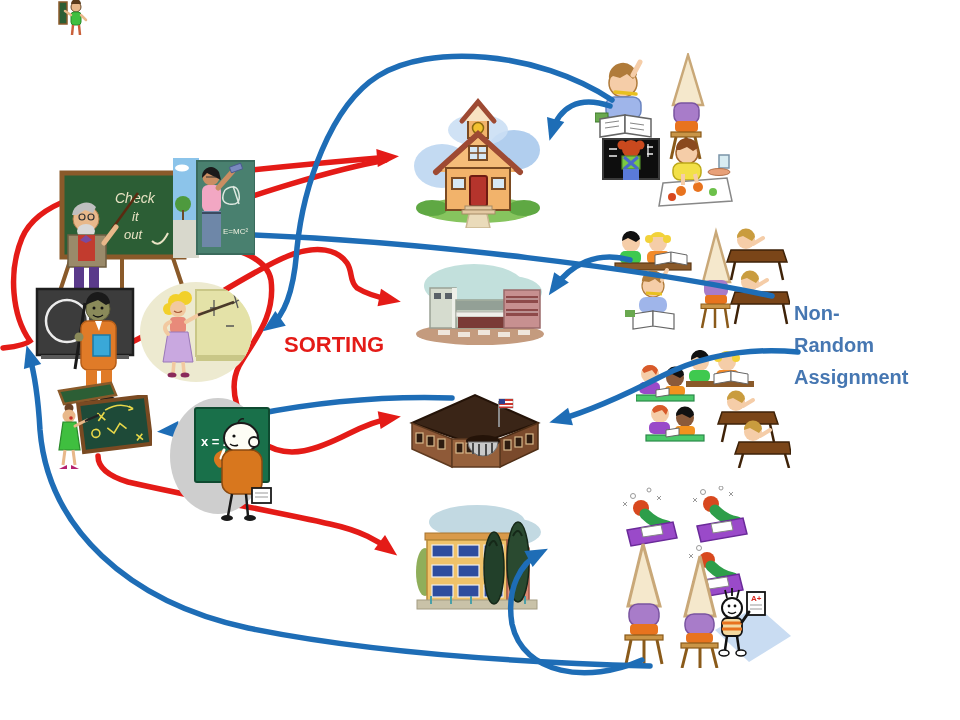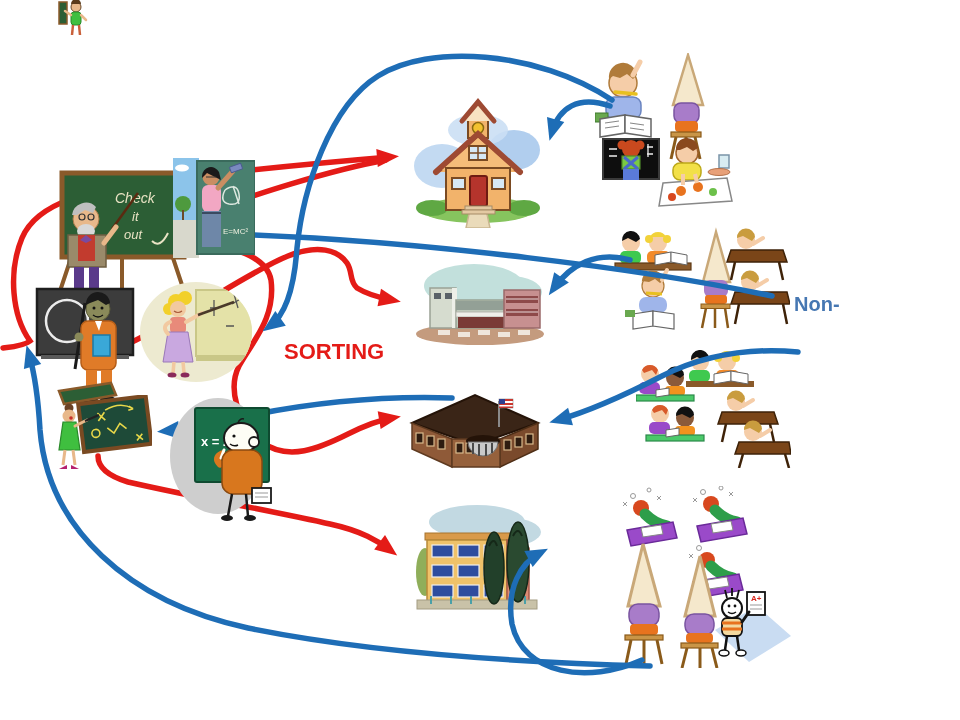--- a/index.html
+++ b/index.html
@@ -1,21 +1,21 @@
 <!DOCTYPE html>
 <html><head>
 <meta charset="utf-8">
 <style>
   html,body{margin:0;padding:0;background:#fff;}
   .canvas{position:relative;width:960px;height:720px;background:#fff;overflow:hidden;
           font-family:"Liberation Sans",sans-serif;}
   .abs{position:absolute;}
   .label{font-weight:bold;white-space:nowrap;}
-  .sorting{left:284px;top:336px;font-size:22px;line-height:31px;color:#E41B17;}
-  .bias{left:794px;top:288px;font-size:20px;line-height:32px;color:#4677B2;}
+  .sorting{left:284px;top:329px;font-size:22px;line-height:31px;color:#E41B17;}
+  .bias{left:794px;top:297px;font-size:20px;line-height:32px;color:#4677B2;}
   svg{display:block;}
   text{font-family:"Liberation Sans",sans-serif;}
   .chalk{font-style:italic;fill:#E9E3C4;}
 </style>
 </head>
 <body>
 
 <div class="canvas">
 
   <svg class="abs" style="left:408px;top:88px" width="140" height="140" viewBox="0 0 140 140">
@@ -358,20 +358,22 @@
       <ellipse cx="126" cy="167" rx="5" ry="3" fill="#FFF" stroke="#111" stroke-width="1.5"></ellipse>
     </g>
   </svg>
 
   <div class="abs label sorting">
     <div>SORTING</div>
   </div>
 
   <div class="abs label bias">
     <div>Non-</div>
+    <div>Random</div>
+    <div>Assignment</div>
   </div>
 
   <svg class="abs" style="left:0;top:0" width="960" height="720" viewBox="0 0 960 720">
     <defs>
       <marker id="mR" markerUnits="userSpaceOnUse" markerWidth="26" markerHeight="22" refX="15" refY="11" orient="auto">
         <path d="M2,2 L24,11 L2,20 Z" fill="#E41B17"></path>
       </marker>
       <marker id="mB" markerUnits="userSpaceOnUse" markerWidth="26" markerHeight="22" refX="15" refY="11" orient="auto">
         <path d="M2,2 L24,11 L2,20 Z" fill="#1E6DB6"></path>
       </marker>

